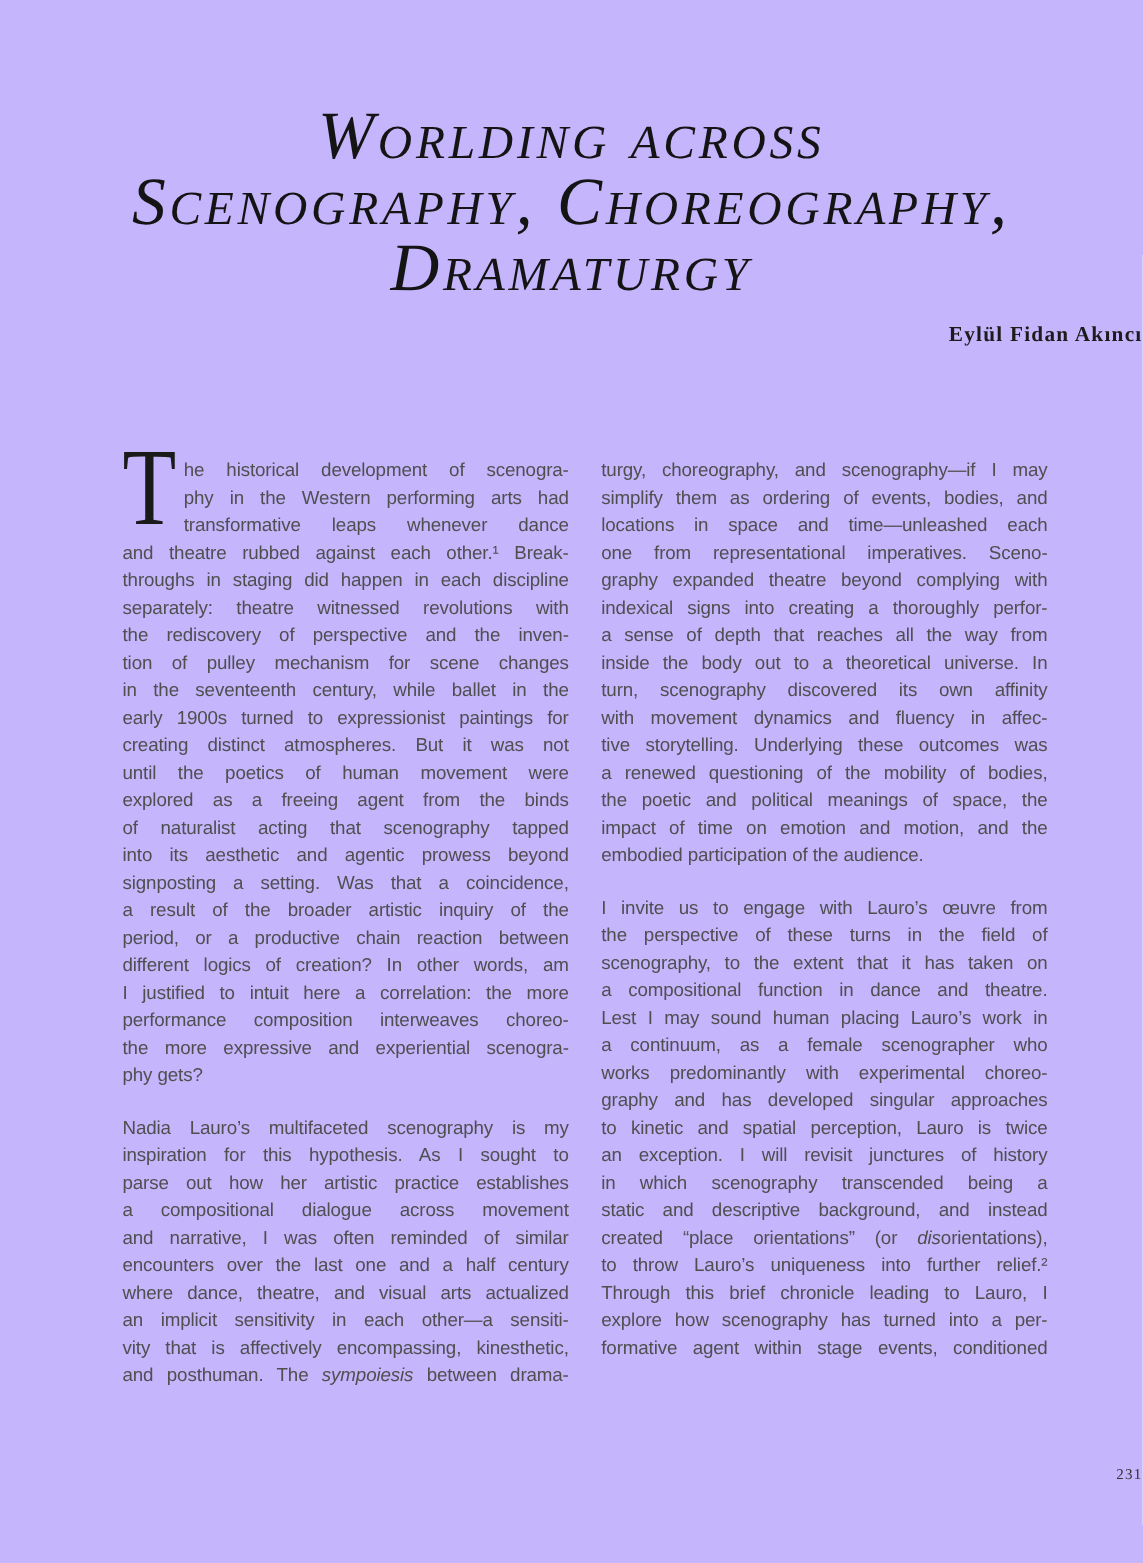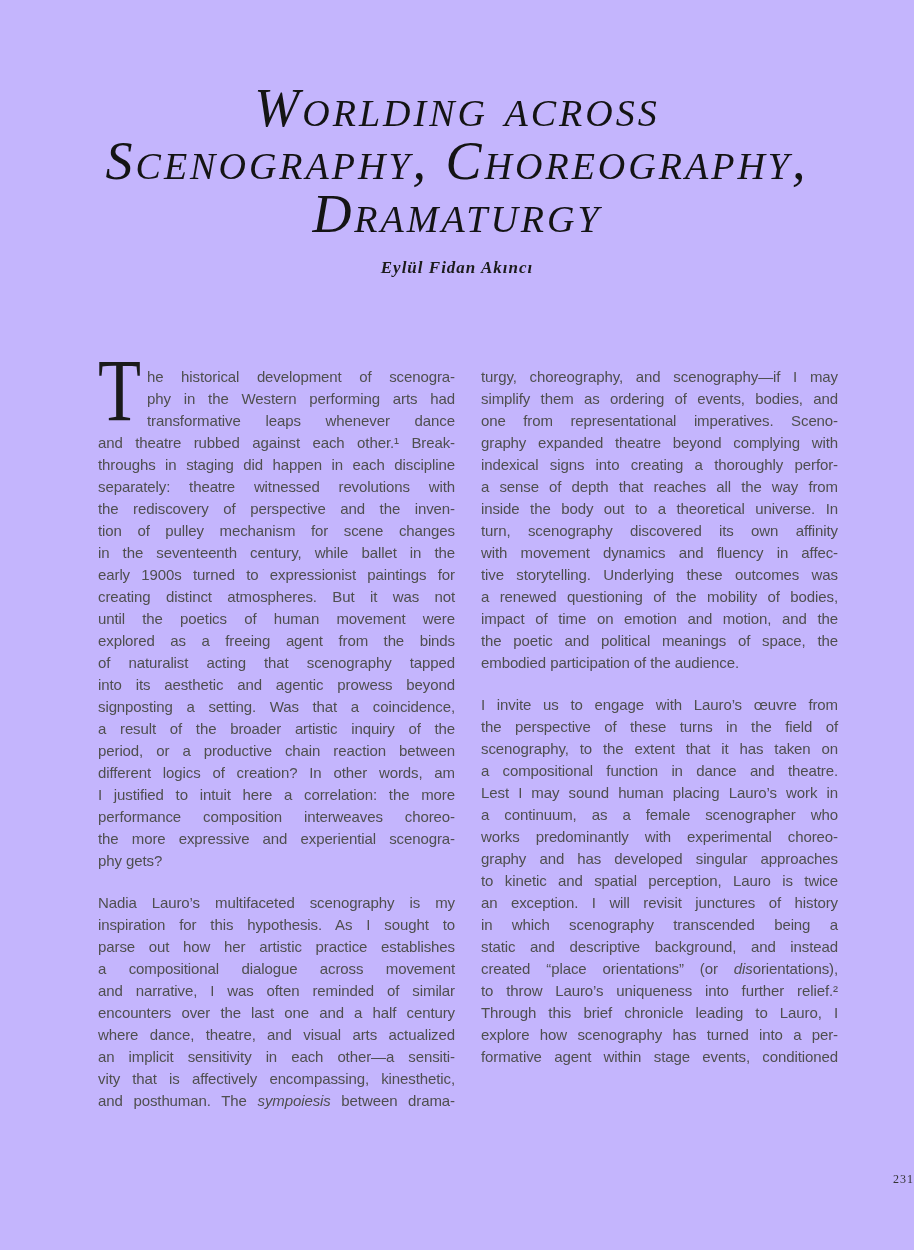--- a/index.html
+++ b/index.html
@@ -20,26 +20,25 @@
     font-style: italic;
     font-variant: small-caps;
     font-weight: 400;
     color: #141414;
   }
   .title-line { font-size: 54px; line-height: 53px; letter-spacing: 3px; }
 
   
   .author {
     position: absolute; top: 258px; left: 0; width: 100%;
-    text-align: center;
+    text-align: right;
     font-family: "Liberation Serif", "DejaVu Serif", serif;
     font-size: 17px; font-weight: 700;
     letter-spacing: 1px;
     color: #1c1c1c;
-    font-style: italic;
   }
 
   
   .columns {
     position: absolute; left: 98px; top: 366px; width: 740px;
     display: flex; gap: 26px;
     font-size: 15px; line-height: 22px;
     letter-spacing: -0.1px;
     color: #4f4f4f;
   }
@@ -120,31 +119,32 @@
           <div class="line">where dance, theatre, and visual arts actualized</div>
           <div class="line">an implicit sensitivity in each other—a sensiti-</div>
           <div class="line">vity that is affectively encompassing, kinesthetic,</div>
           <div class="line">and posthuman. The <i>sympoiesis</i> between drama-</div>
         </div>
       </div>
     <div class="col">
         <div class="para">
           <div class="line">turgy, choreography, and scenography—if I may</div>
           <div class="line">simplify them as ordering of events, bodies, and</div>
+          <div class="line">locations in space and time—unleashed each</div>
           <div class="line">one from representational imperatives. Sceno-</div>
           <div class="line">graphy expanded theatre beyond complying with</div>
           <div class="line">indexical signs into creating a thoroughly perfor-</div>
           <div class="line">a sense of depth that reaches all the way from</div>
           <div class="line">inside the body out to a theoretical universe. In</div>
           <div class="line">turn, scenography discovered its own affinity</div>
           <div class="line">with movement dynamics and fluency in affec-</div>
           <div class="line">tive storytelling. Underlying these outcomes was</div>
           <div class="line">a renewed questioning of the mobility of bodies,</div>
+          <div class="line">the poetic and political meanings of space, the</div>
           <div class="line">impact of time on emotion and motion, and the</div>
-          <div class="line">the poetic and political meanings of space, the</div>
           <div class="line end">embodied participation of the audience.</div>
         </div>
         <div class="para-gap"></div>
         <div class="para">
           <div class="line">I invite us to engage with Lauro’s œuvre from</div>
           <div class="line">the perspective of these turns in the field of</div>
           <div class="line">scenography, to the extent that it has taken on</div>
           <div class="line">a compositional function in dance and theatre.</div>
           <div class="line">Lest I may sound human placing Lauro’s work in</div>
           <div class="line">a continuum, as a female scenographer who</div>

